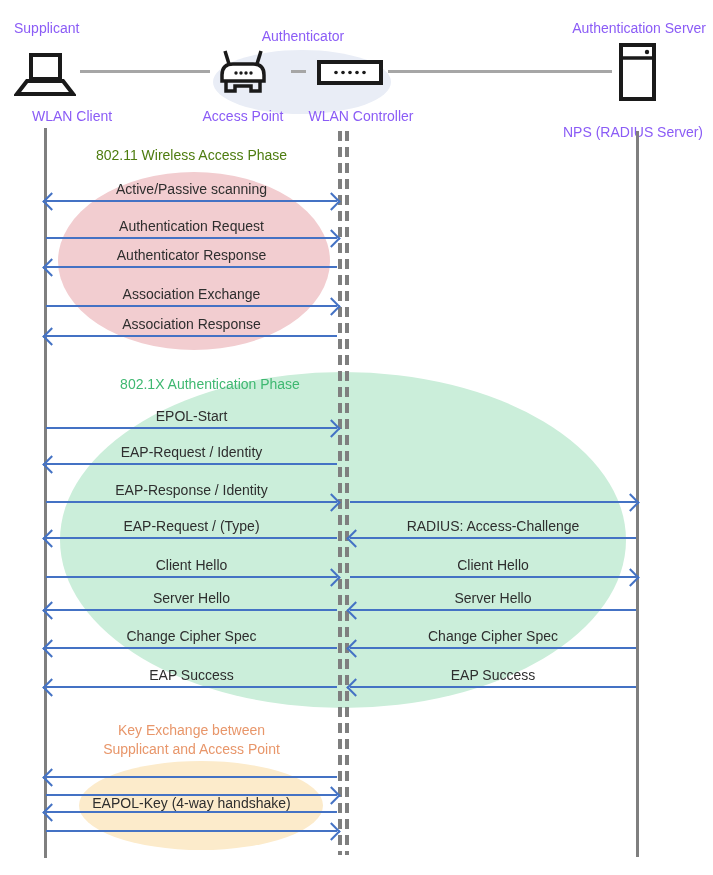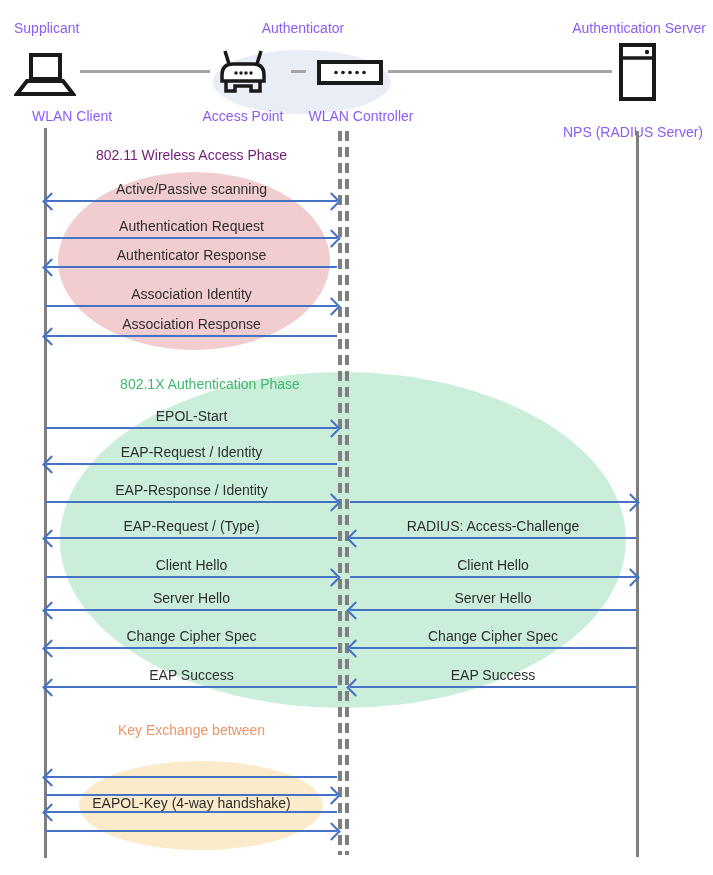--- a/index.html
+++ b/index.html
@@ -4,21 +4,21 @@
 <style>
   html,body{margin:0;padding:0;background:#fff;}
   .stage{position:relative;width:713px;height:875px;background:#ffffff;
          font-family:"Liberation Sans",sans-serif;overflow:hidden;}
   .txt{position:absolute;font-size:14px;color:#8b5cf6;white-space:nowrap;}
   .txt.center{text-align:center;}
   .msg-lbl{position:absolute;font-size:14px;color:#2e2e2e;text-align:center;white-space:nowrap;}
   .left-span{left:46px;width:291px;}
   .right-span{left:350px;width:286px;}
   .phase-title{position:absolute;font-size:14px;text-align:center;white-space:nowrap;}
-  .p1{color:#701a75;text-align:center;}
+  .p1{color:#4d7c0f;text-align:center;}
   .p2{color:#3FB871;}
   .p3{color:#E8966A;}
   .ellipse{position:absolute;border-radius:50%;}
   .el-auth{background:#E9EDF6;}
   .el-pink{background:#F2CDD0;}
   .el-green{background:#CBEEDA;}
   .el-yellow{background:#FCEBCB;}
   .lifeline{position:absolute;width:3px;background:#7F7F7F;}
   .dashline{position:absolute;width:4px;
             background:repeating-linear-gradient(to bottom,#7F7F7F 0 10px,transparent 10px 16px);}
@@ -37,21 +37,21 @@
 <body>
 
 <div class="stage">
 
   <div class="ellipse el-auth" style="left:213px;top:50px;width:178px;height:64px;"></div>
   <div class="ellipse el-pink" style="left:58px;top:172px;width:272px;height:178px;"></div>
   <div class="ellipse el-green" style="left:60px;top:372px;width:566px;height:336px;"></div>
   <div class="ellipse el-yellow" style="left:79px;top:761px;width:244px;height:89px;"></div>
 
   <div class="txt" style="left:14px;top:20px;">Supplicant</div>
-  <div class="txt center" style="left:233px;top:20px;width:140px;">Authenticator</div>
+  <div class="txt center" style="left:233px;top:28px;width:140px;">Authenticator</div>
   <div class="txt center" style="left:560px;top:20px;width:146px;text-align:right;">Authentication Server</div>
 
   <div class="connector" style="left:80px;top:70px;width:130px;"></div>
   <div class="connector" style="left:291px;top:70px;width:15px;"></div>
   <div class="connector" style="left:388px;top:70px;width:224px;"></div>
 
   <div class="icon" style="left:14px;top:52px;">
     <svg width="62" height="46" viewBox="0 0 62 46">
       <rect x="17" y="3" width="29" height="24" fill="#fff" stroke="#1a1a1a" stroke-width="4"></rect>
       <polygon points="13,29 49,29 59,42 3,42" fill="#fff" stroke="#1a1a1a" stroke-width="4"></polygon>
@@ -101,21 +101,21 @@
 
   <div class="msg-lbl left-span" style="top:181px;">Active/Passive scanning</div>
   <div class="arrow both left-span" style="top:200px;"></div>
 
   <div class="msg-lbl left-span" style="top:218px;">Authentication Request</div>
   <div class="arrow right left-span" style="top:237px;"></div>
 
   <div class="msg-lbl left-span" style="top:247px;">Authenticator Response</div>
   <div class="arrow left left-span" style="top:266px;"></div>
 
-  <div class="msg-lbl left-span" style="top:286px;">Association Identity</div>
+  <div class="msg-lbl left-span" style="top:286px;">Association Exchange</div>
   <div class="arrow right left-span" style="top:305px;"></div>
 
   <div class="msg-lbl left-span" style="top:316px;">Association Response</div>
   <div class="arrow left left-span" style="top:335px;"></div>
 
   <div class="phase-title p2" style="left:60px;top:376px;width:300px;">802.1X Authentication Phase</div>
 
   <div class="msg-lbl left-span" style="top:408px;">EPOL-Start</div>
   <div class="arrow right left-span" style="top:427px;"></div>
 
@@ -151,20 +151,21 @@
   <div class="msg-lbl right-span" style="top:590px;">Server Hello</div>
   <div class="arrow left right-span" style="top:609px;"></div>
 
   <div class="msg-lbl right-span" style="top:628px;">Change Cipher Spec</div>
   <div class="arrow left right-span" style="top:647px;"></div>
 
   <div class="msg-lbl right-span" style="top:667px;">EAP Success</div>
   <div class="arrow left right-span" style="top:686px;"></div>
 
   <div class="phase-title p3 left-span" style="top:722px;">Key Exchange between</div>
+  <div class="phase-title p3 left-span" style="top:741px;">Supplicant and Access Point</div>
 
   <div class="arrow left left-span" style="top:776px;"></div>
   <div class="arrow right left-span" style="top:794px;"></div>
   <div class="msg-lbl left-span" style="top:795px;">EAPOL-Key (4-way handshake)</div>
   <div class="arrow left left-span" style="top:811px;"></div>
   <div class="arrow right left-span" style="top:830px;"></div>
 
 </div>
 
 </body></html>

